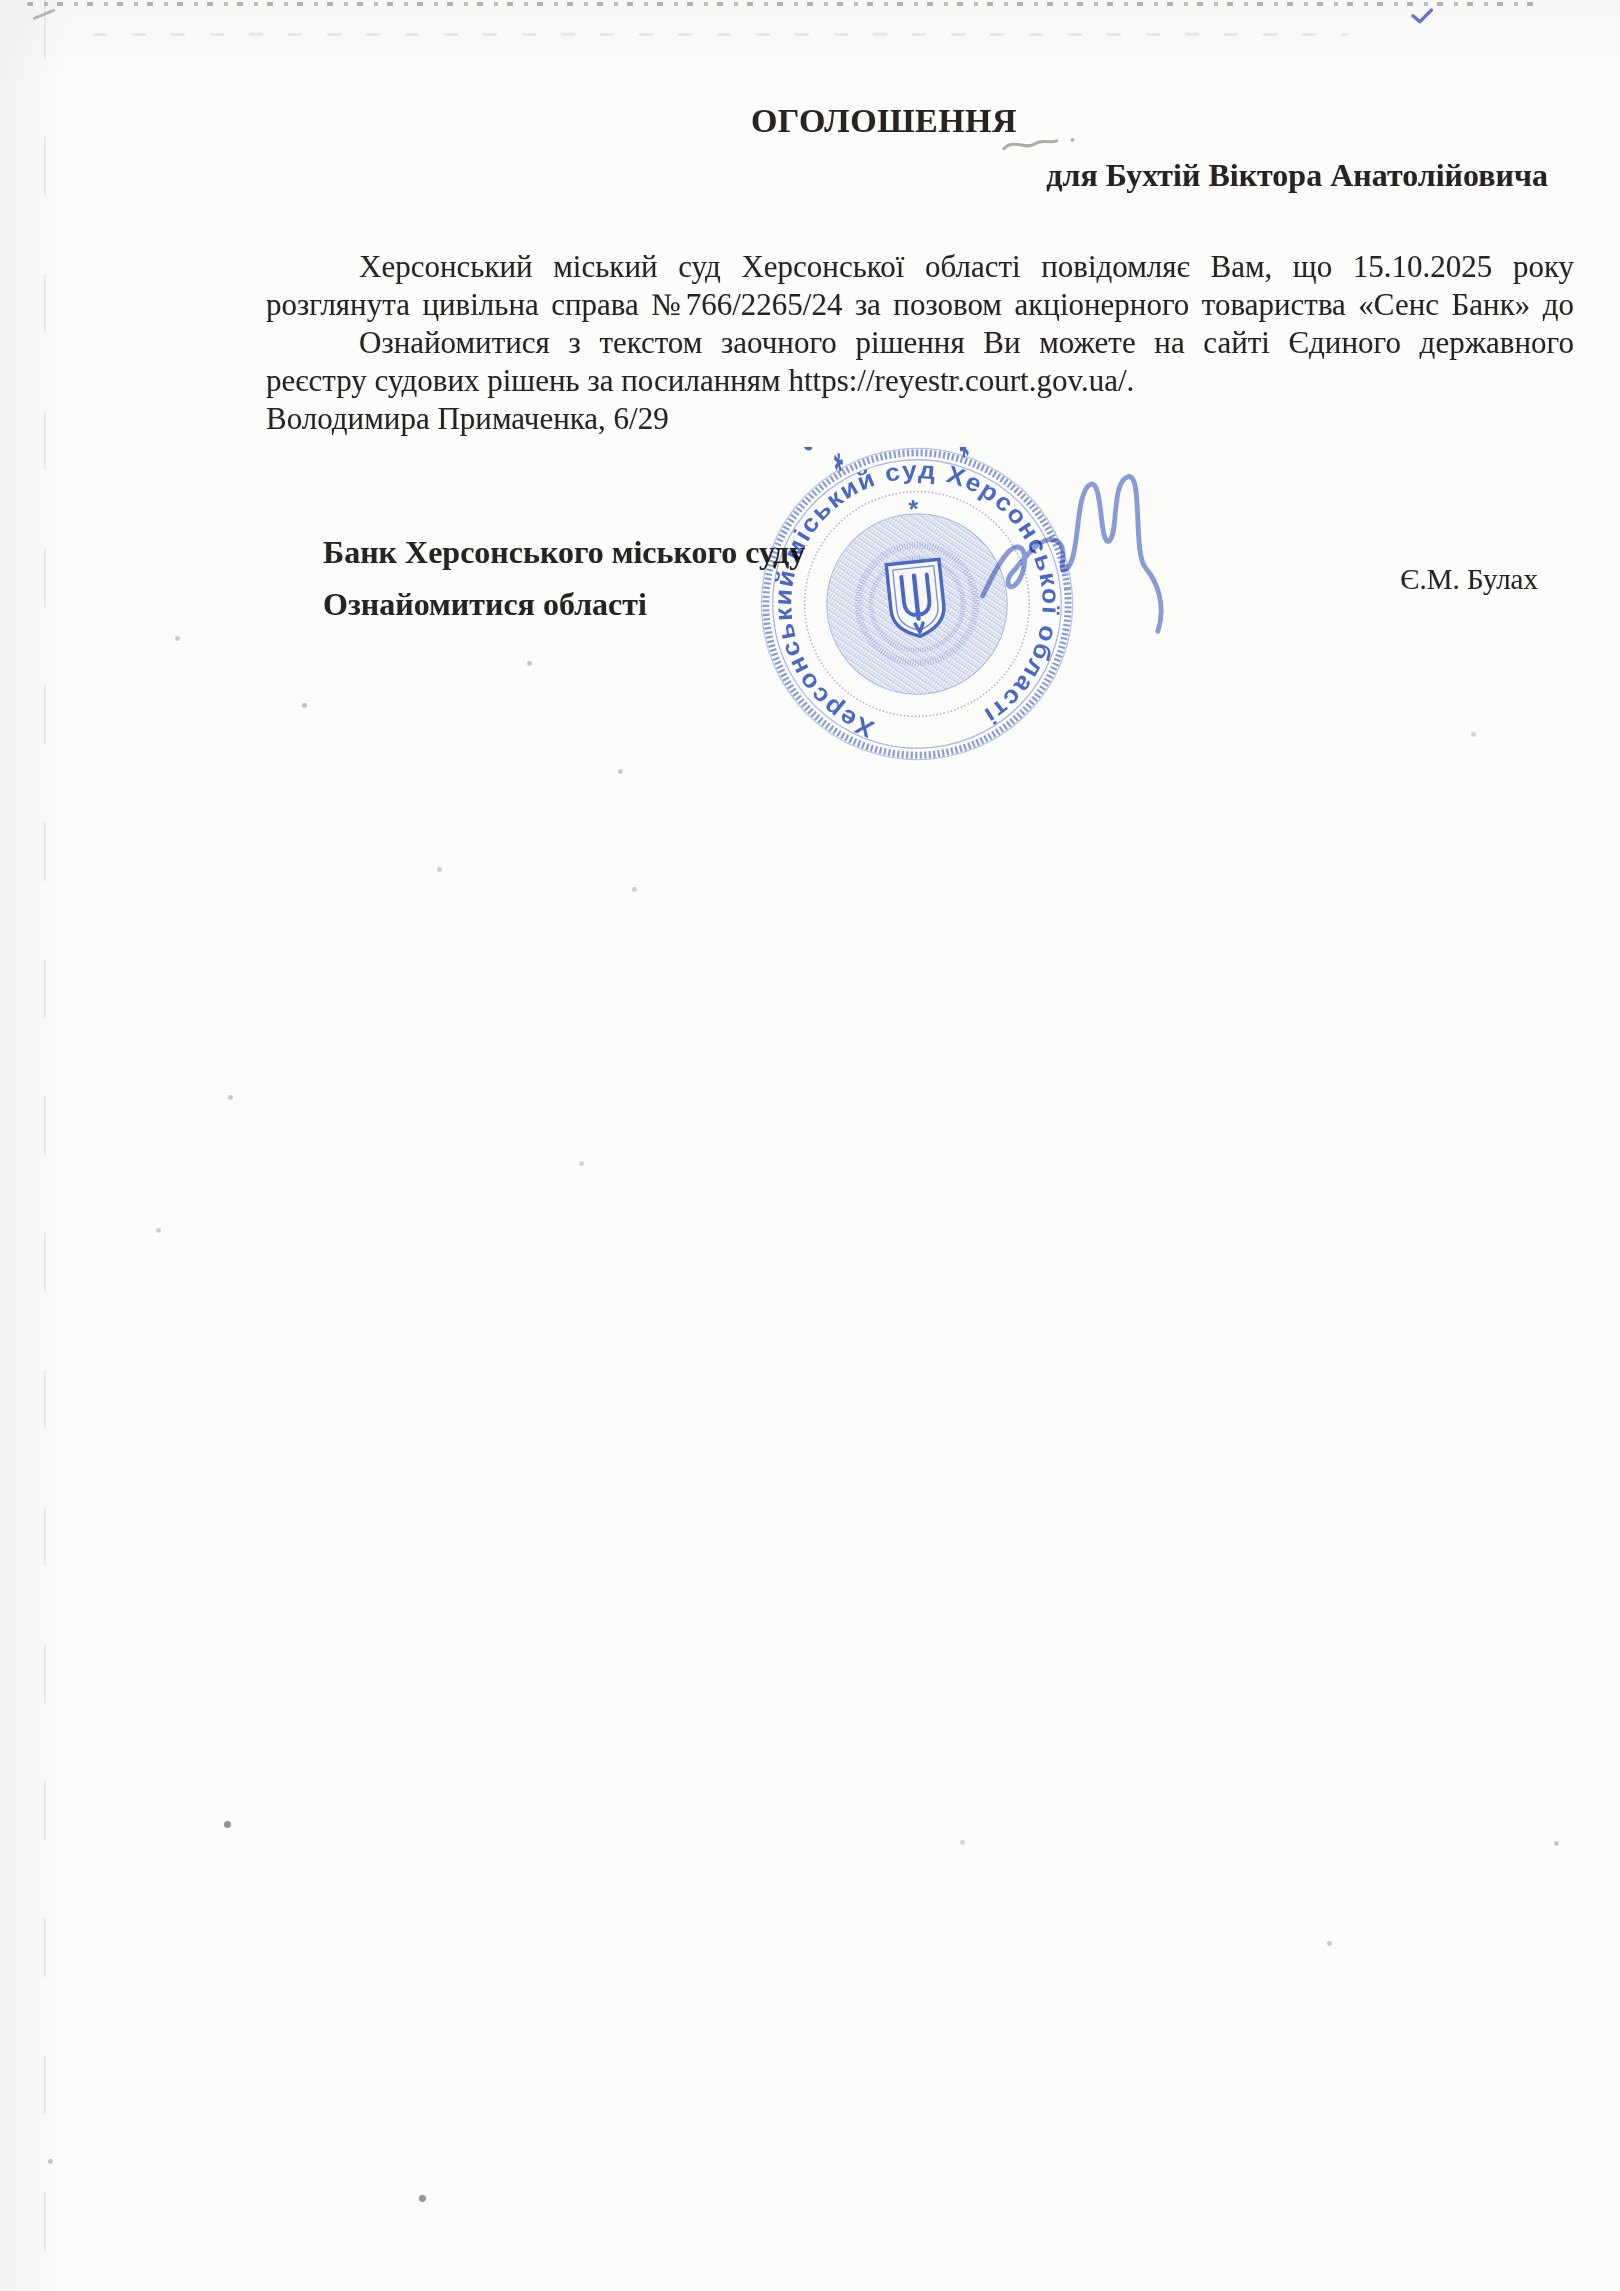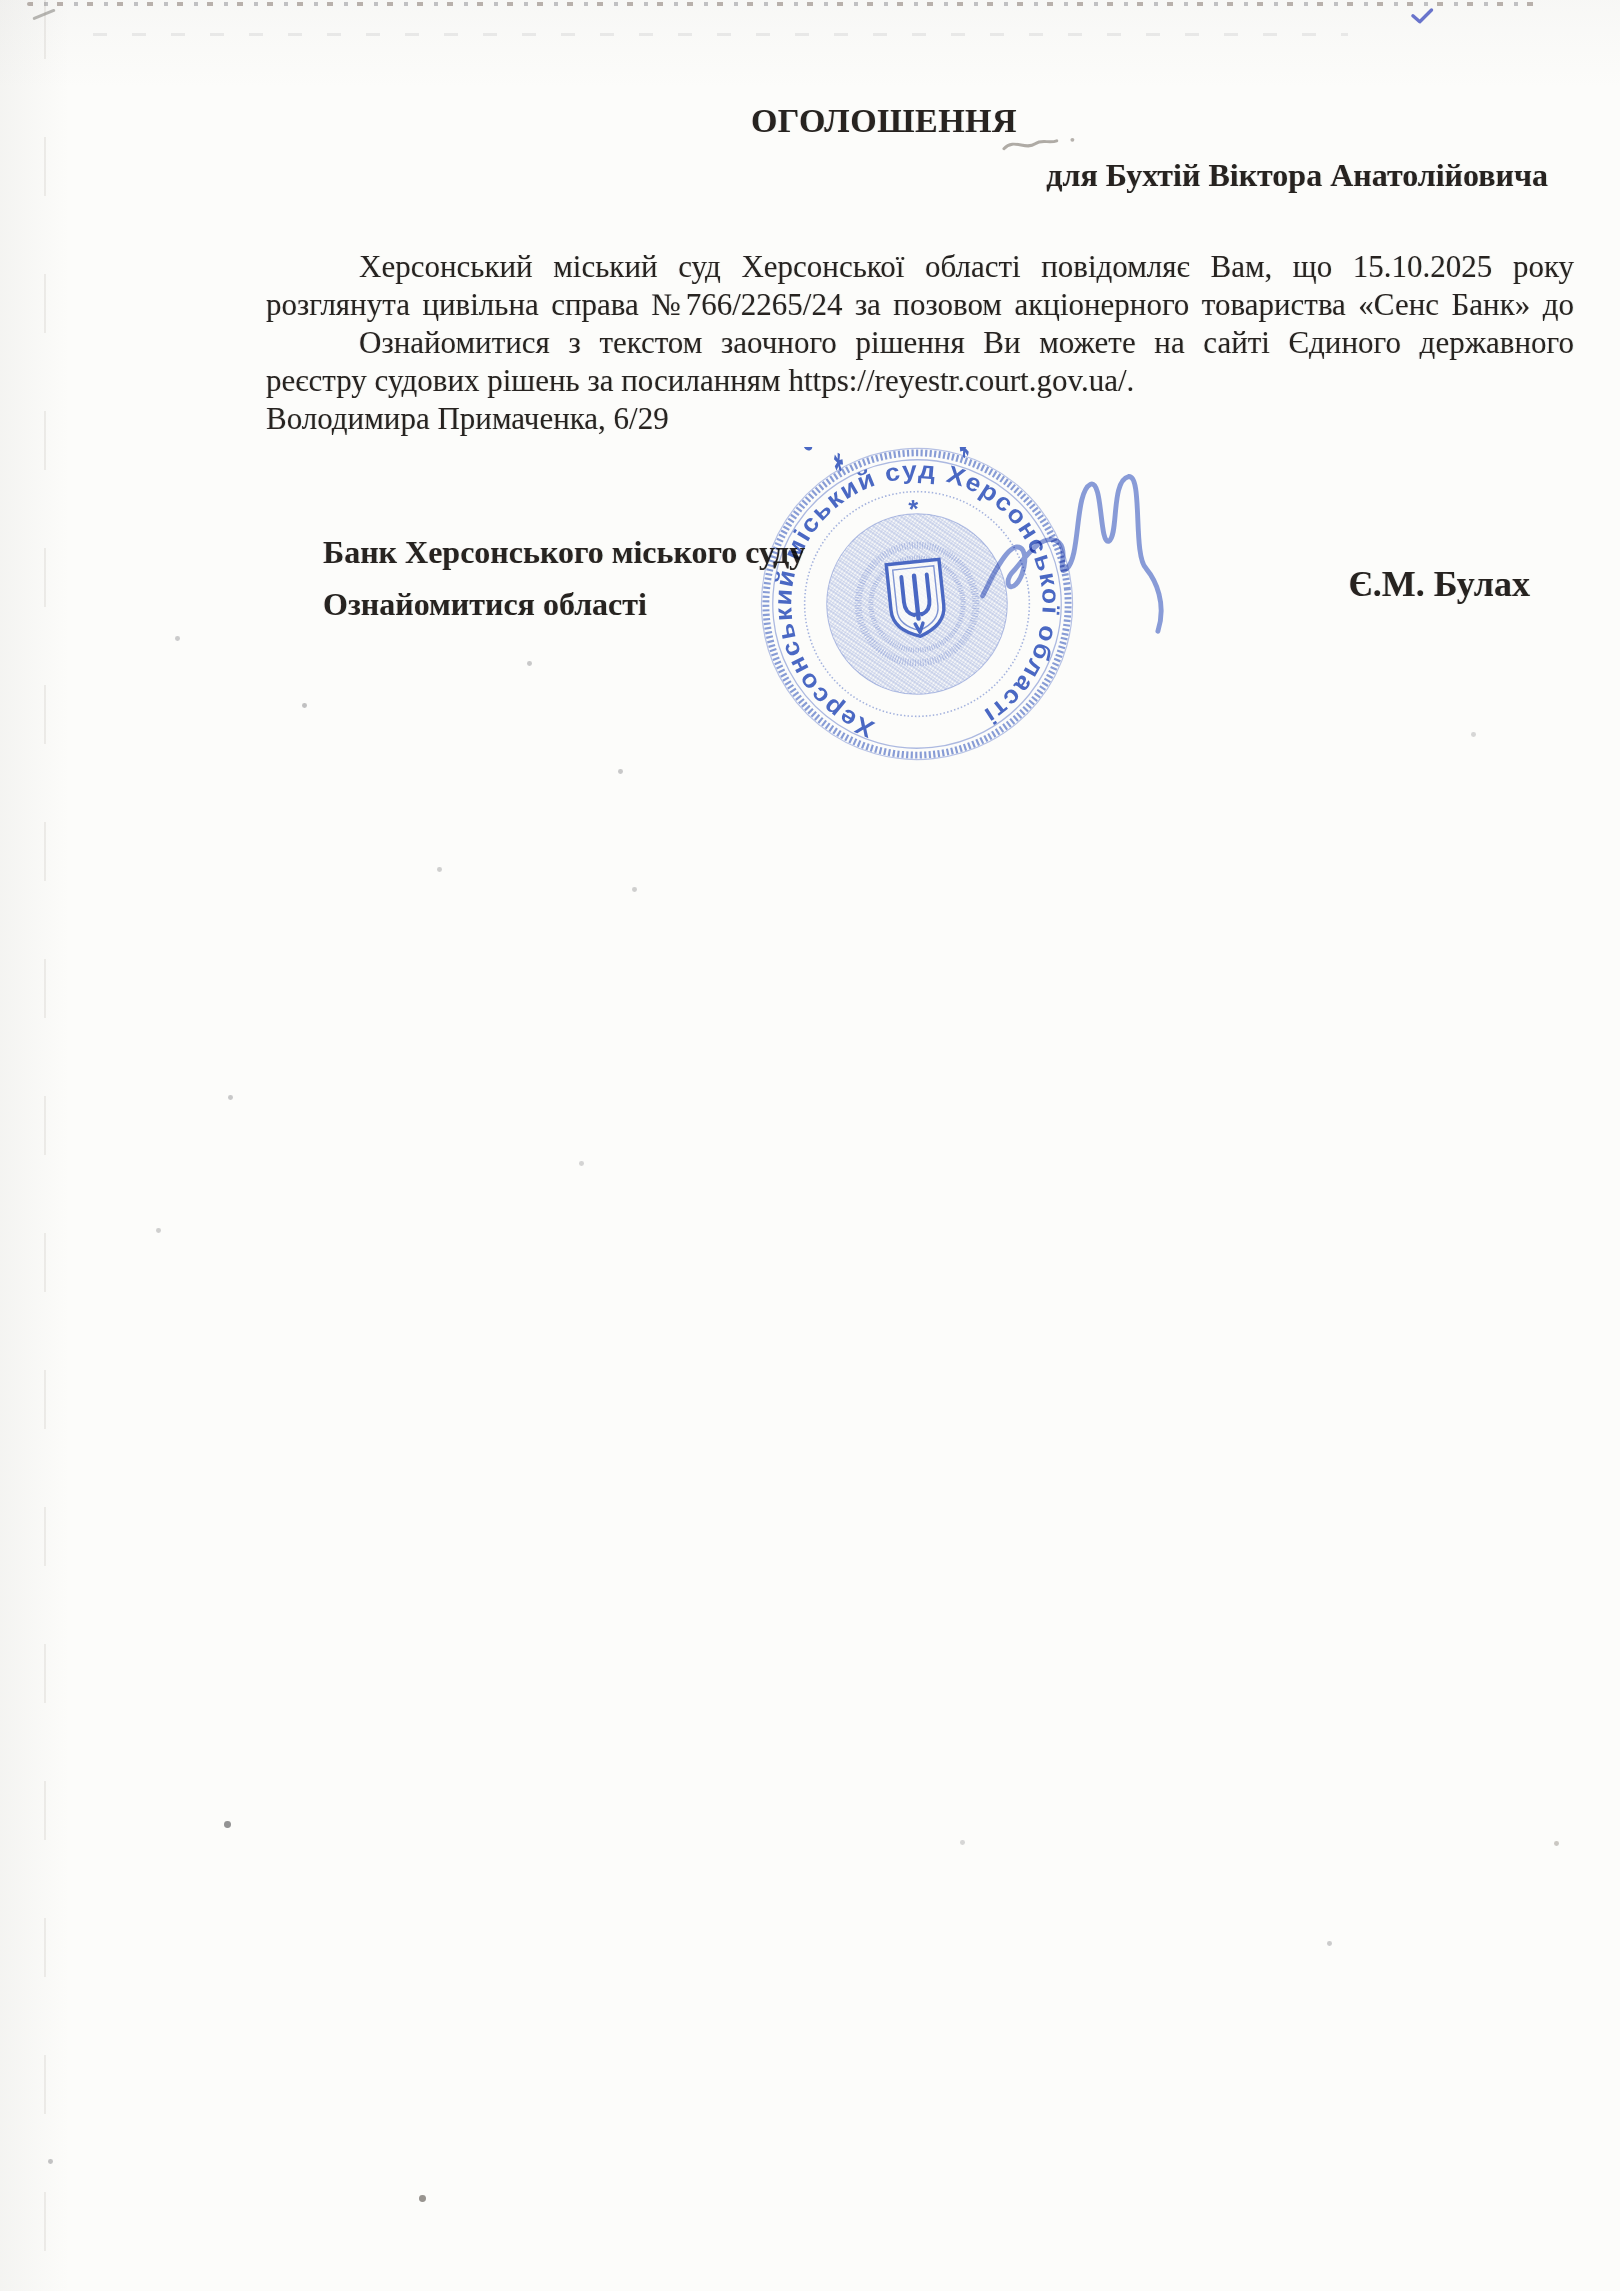--- a/index.html
+++ b/index.html
@@ -26,21 +26,21 @@
     position:absolute;top:147px;left:0;width:100%;margin:10px;
     font-size:32px;font-weight:bold;text-align:right;
   }
   .body-block{position:absolute;top:248px;left:0;width:100%;margin-left:36px;}
   .bl{margin:0;height:38px;line-height:38px;font-size:31px;}
   .jfull{text-align:justify;text-align-last:justify;}
   .indent{text-indent:93px;}
 
   .sig{position:absolute;top:526px;left:93px;font-size:32px;font-weight:bold;}
   .sig div{height:52px;line-height:52px;}
-  .sig-name{position:absolute;top:563px;right:8px;font-size:36px;font-weight:bold;}
+  .sig-name{position:absolute;top:563px;right:0;font-size:29px;font-weight:normal;}
 
   .stamp{position:absolute;left:760px;top:447px;mix-blend-mode:multiply;color:var(--stamp-blue,#3b5cc2);opacity:.92;}
   .autograph{position:absolute;left:965px;top:441px;mix-blend-mode:multiply;color:var(--pen-blue,#7d92d8);}
 
   
   .top-line{
     position:absolute;left:27.4px;top:2px;width:1514px;height:3.9px;border-radius:2px;opacity:.75;
     background:repeating-linear-gradient(90deg,
       rgba(95,75,65,.55) 0 5.9px, rgba(95,75,65,0) 5.9px 16.7px,
       rgba(65,65,75,.40) 16.7px 20.6px, rgba(65,65,75,0) 20.6px 30px);

